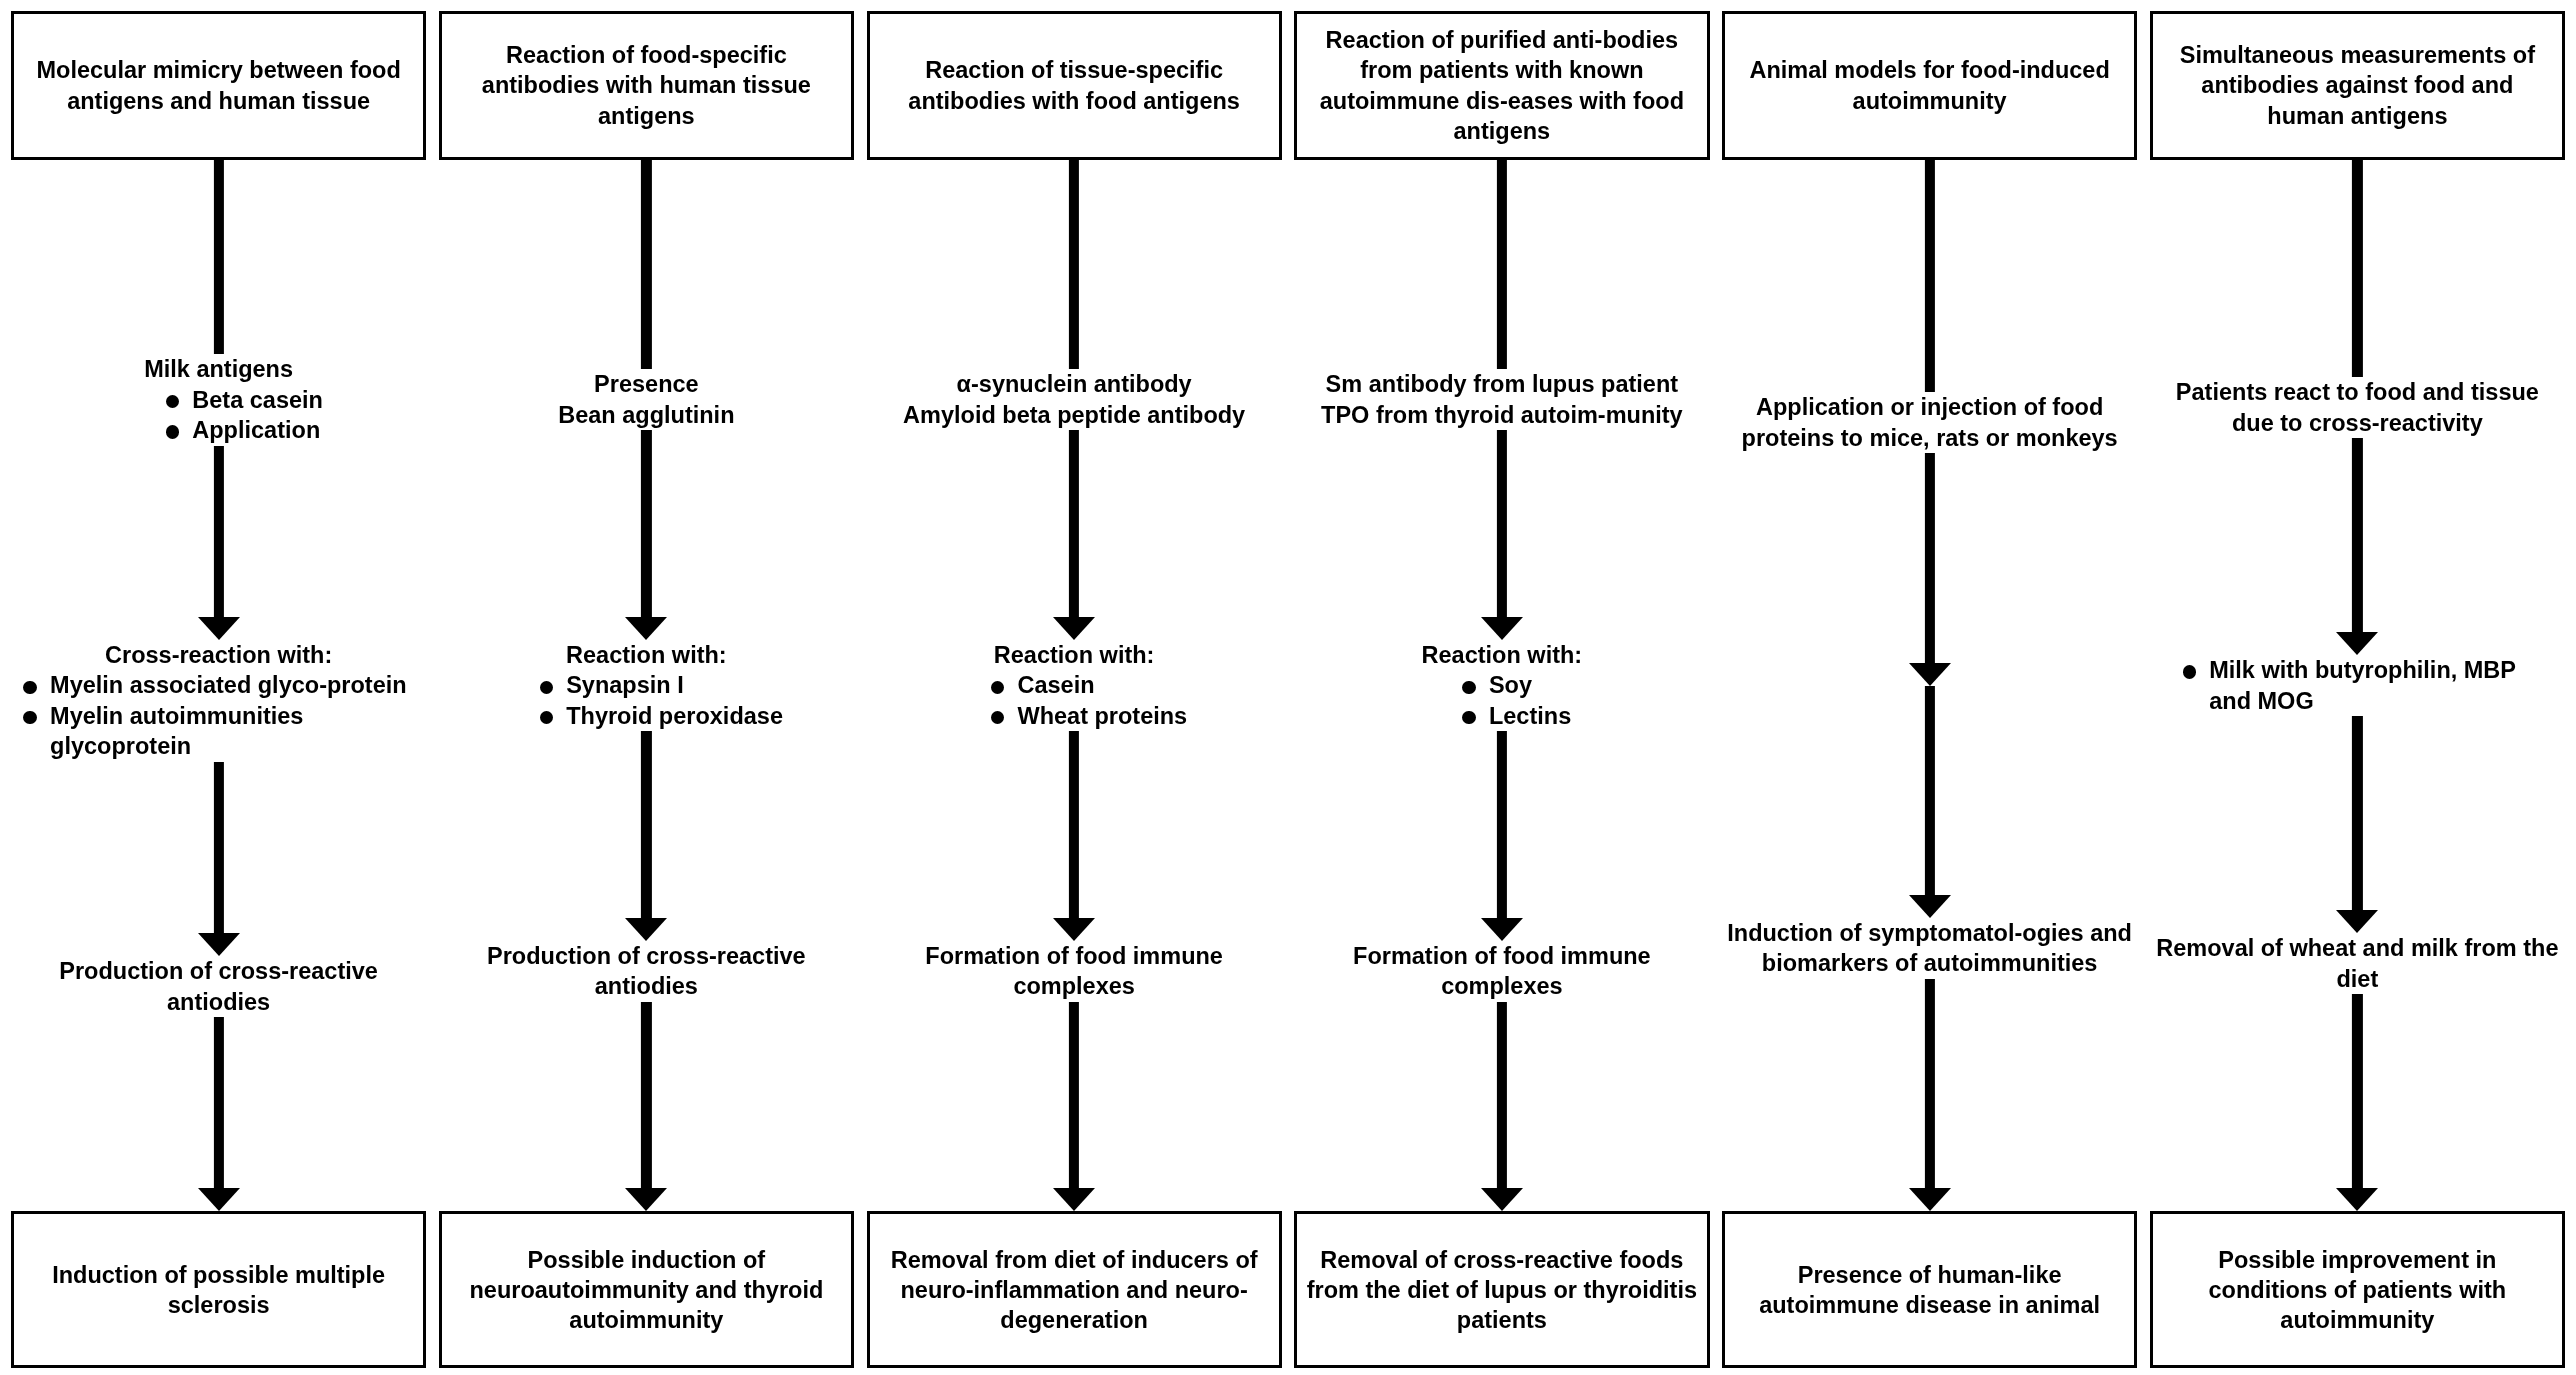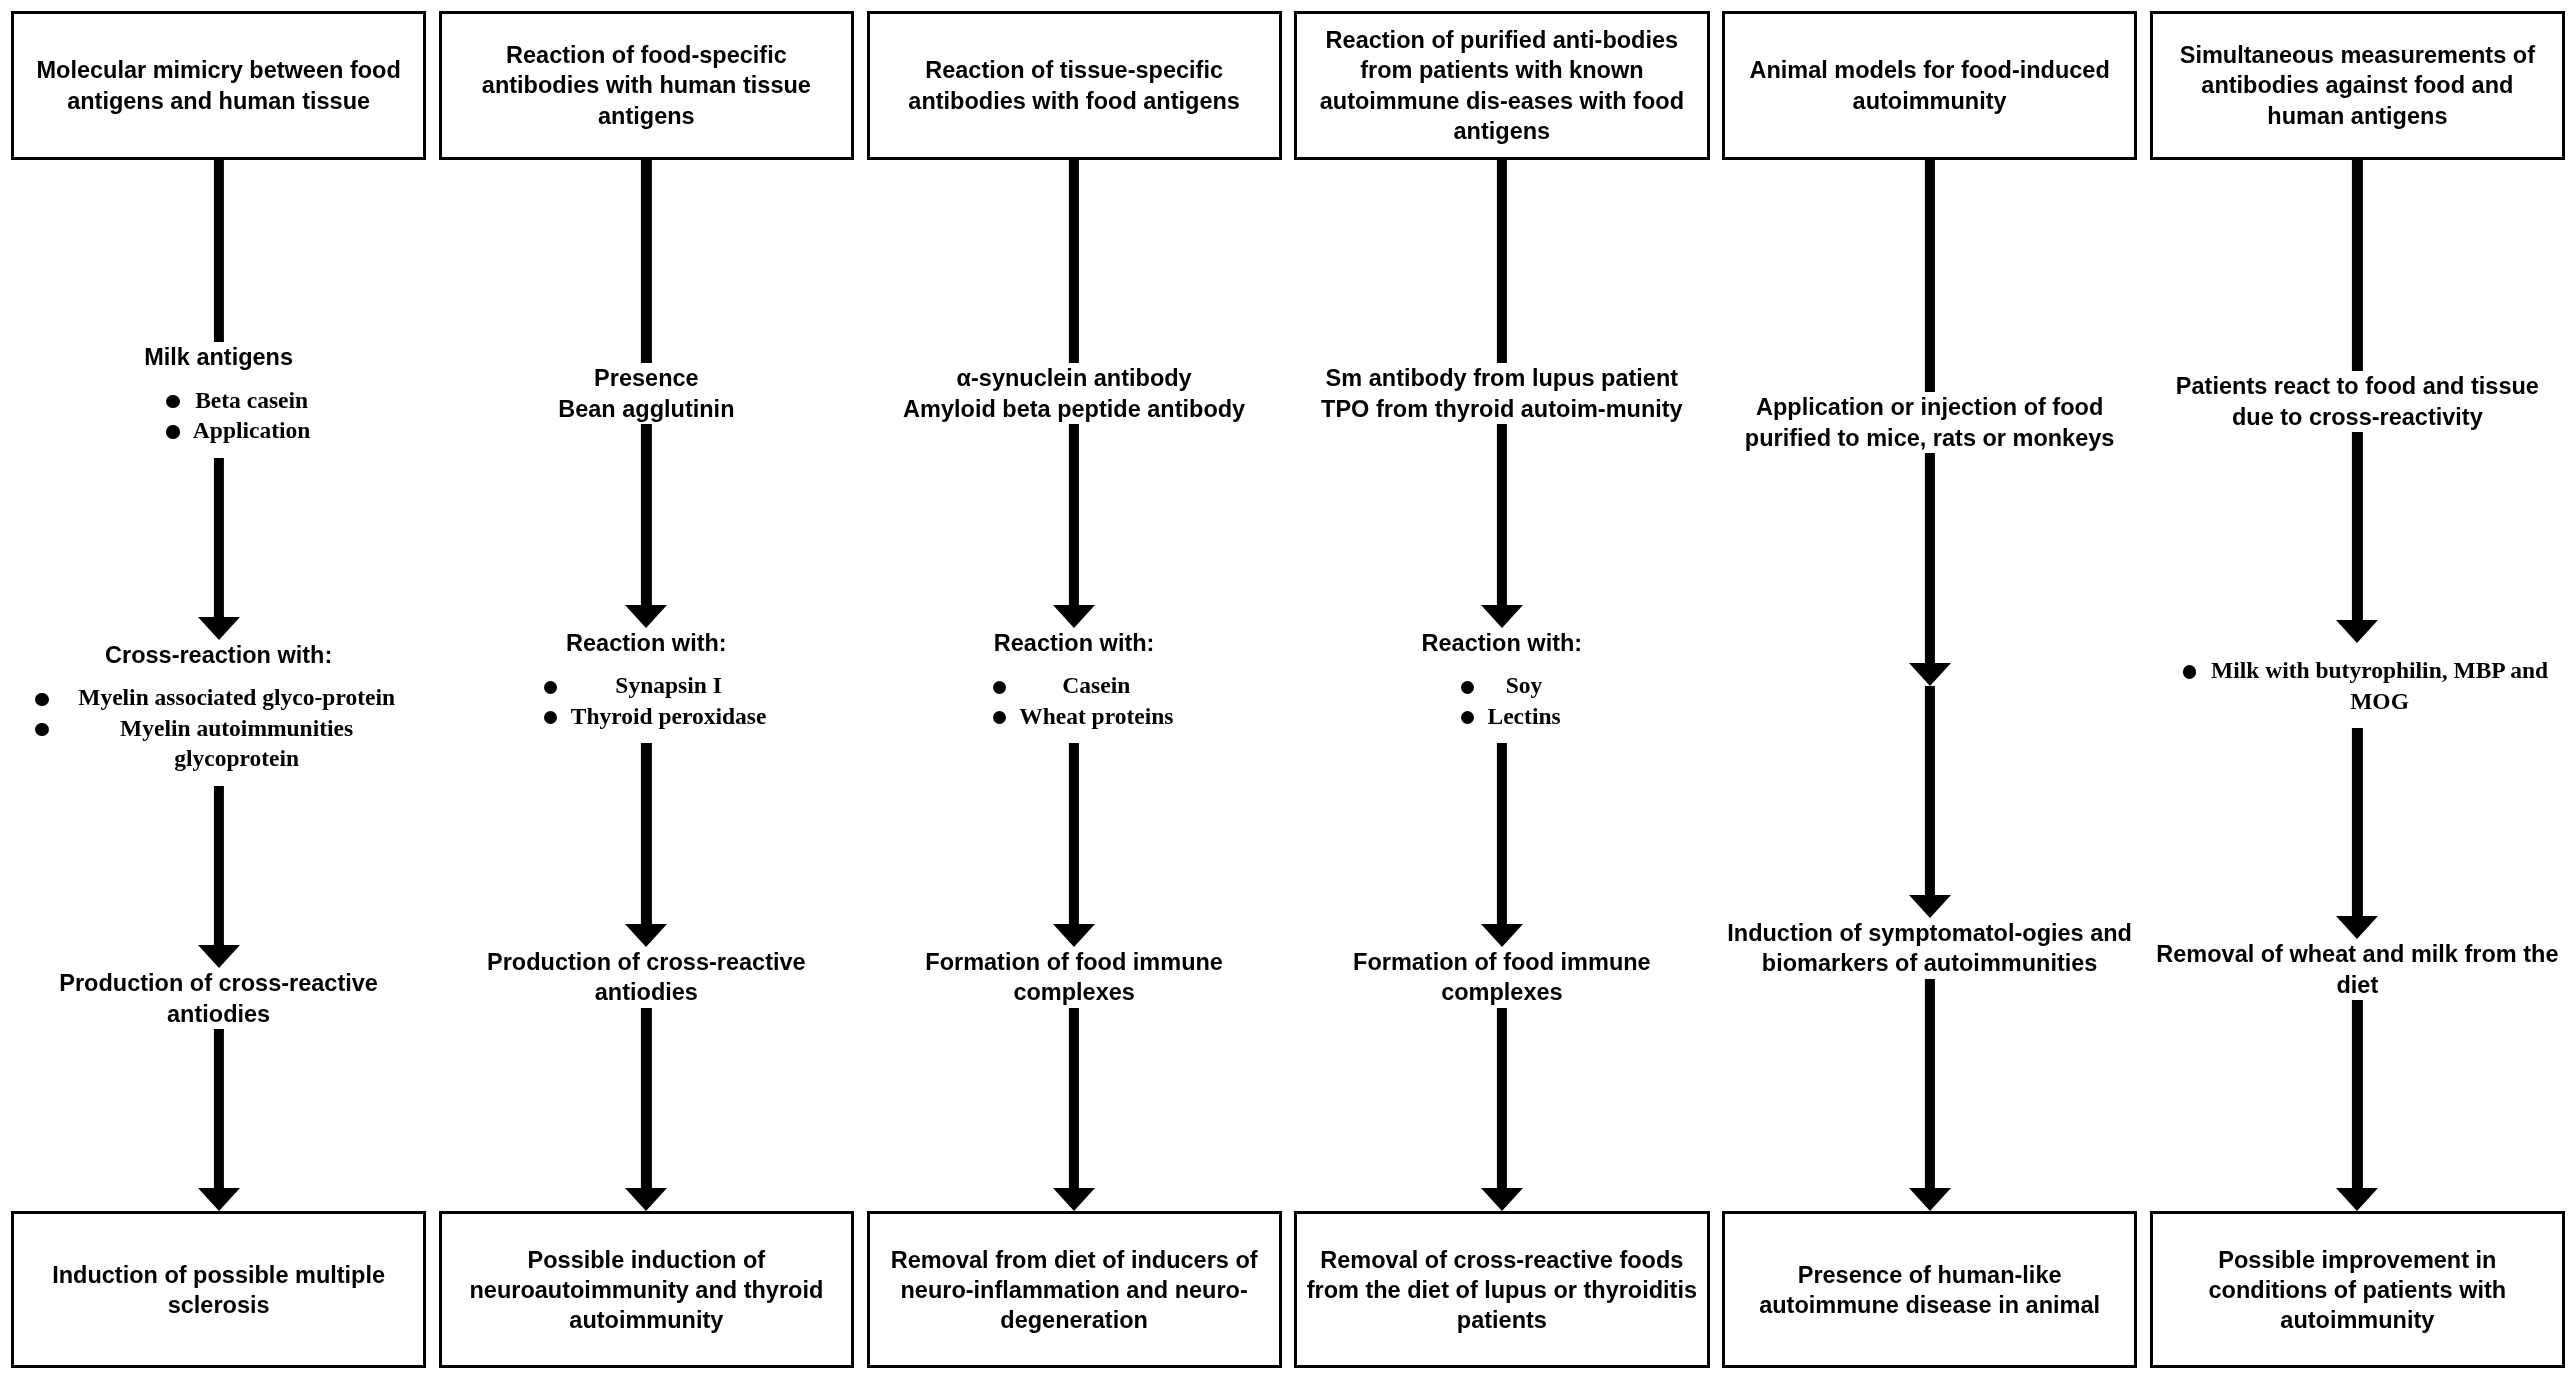--- a/index.html
+++ b/index.html
@@ -58,25 +58,24 @@
     font-weight: bold;
     font-size: 23.5px;
     line-height: 1.30;
     padding: 0 3.1px;
   }
   .stage .heading { display: block; }
 
   
   ul.bullets {
     list-style: none;
-    margin: 12px;
+    margin: 0;
     padding: 0;
-    text-align: center;
+    text-align: left;
     display: inline-block;
-    font-family: Liberation Serif, serif;
   }
   ul.bullets > li {
     position: relative;
     padding-left: 36px;
     font-weight: bold;
     font-size: 23.5px;
     line-height: 1.30;
     text-indent: 0;
   }
   ul.bullets > li::before {
@@ -247,21 +246,21 @@
       </div>
     </div>
     <div class="column">
       <div class="node-box top">
         <span>Animal models for food-induced autoimmunity</span>
       </div>
       <div class="arrow noheadshort">
         <div class="shaft"></div>
       </div>
       <div class="stage">
-        <span class="heading">Application or injection of food purified to mice, rats or monkeys</span>
+        <span class="heading">Application or injection of food proteins to mice, rats or monkeys</span>
       </div>
       <div class="arrow">
         <div class="shaft"></div>
         <div class="head"></div>
       </div>
       <div class="arrow">
         <div class="shaft"></div>
         <div class="head"></div>
       </div>
       <div class="stage">

